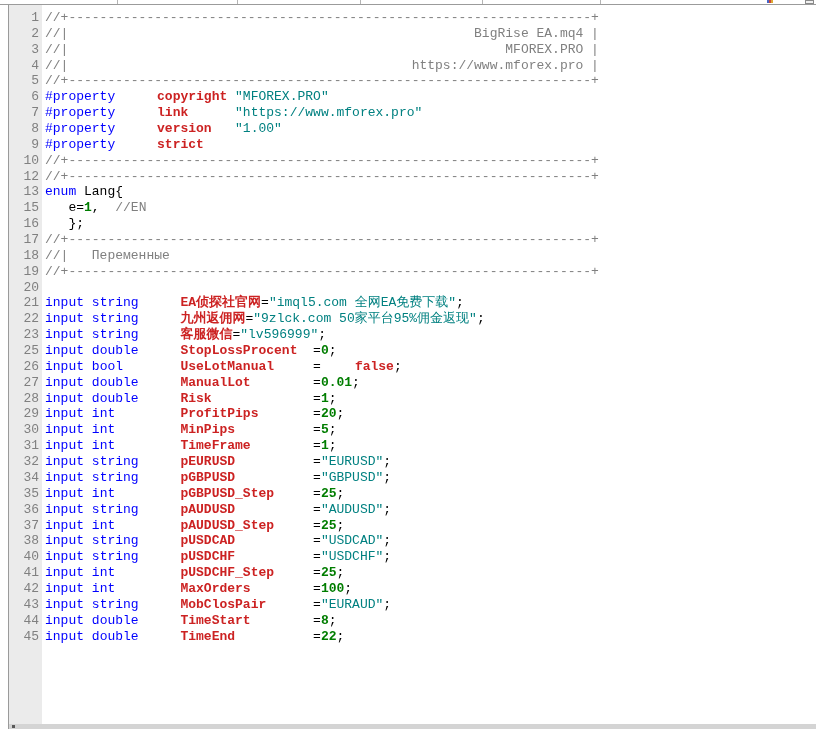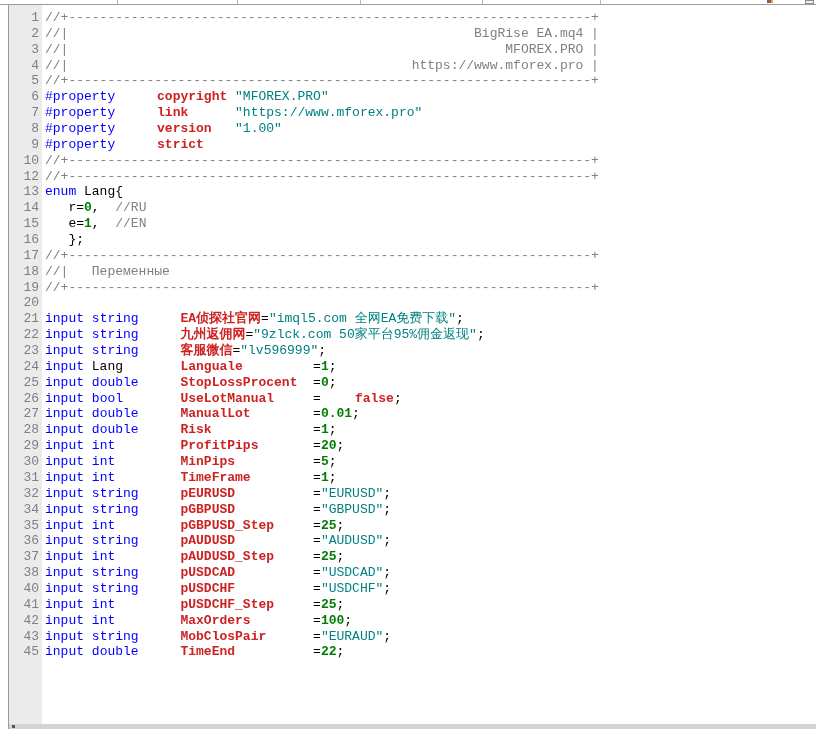--- a/index.html
+++ b/index.html
@@ -57,48 +57,47 @@
         <div class="row"><span class="ln">3</span><span class="code"><span class="com">//|                                                        MFOREX.PRO |</span></span></div>
         <div class="row"><span class="ln">4</span><span class="code"><span class="com">//|                                            https://www.mforex.pro |</span></span></div>
         <div class="row"><span class="ln">5</span><span class="code"><span class="com">//+-------------------------------------------------------------------+</span></span></div>
         <div class="row"><span class="ln">6</span><span class="code"><span class="kw">#property</span><span class="pl"> </span><span class="id">copyright</span><span class="pl"> </span><span class="str">"MFOREX.PRO"</span></span></div>
         <div class="row"><span class="ln">7</span><span class="code"><span class="kw">#property</span><span class="pl"> </span><span class="id">link</span><span class="pl">      </span><span class="str">"https://www.mforex.pro"</span></span></div>
         <div class="row"><span class="ln">8</span><span class="code"><span class="kw">#property</span><span class="pl"> </span><span class="id">version</span><span class="pl">   </span><span class="str">"1.00"</span></span></div>
         <div class="row"><span class="ln">9</span><span class="code"><span class="kw">#property</span><span class="pl"> </span><span class="id">strict</span></span></div>
         <div class="row"><span class="ln">10</span><span class="code"><span class="com">//+-------------------------------------------------------------------+</span></span></div>
         <div class="row"><span class="ln">12</span><span class="code"><span class="com">//+-------------------------------------------------------------------+</span></span></div>
         <div class="row"><span class="ln">13</span><span class="code"><span class="kw">enum</span><span class="pl"> Lang{</span></span></div>
-        <div class="row"><span class="ln">14</span><span class="code"><span class="pl">   r=</span><span class="num">0</span><span class="pl">,  </span><span class="com">//RU</span></span></div>
         <div class="row"><span class="ln">15</span><span class="code"><span class="pl">   e=</span><span class="num">1</span><span class="pl">,  </span><span class="com">//EN</span></span></div>
         <div class="row"><span class="ln">16</span><span class="code"><span class="pl">   };</span></span></div>
         <div class="row"><span class="ln">17</span><span class="code"><span class="com">//+-------------------------------------------------------------------+</span></span></div>
         <div class="row"><span class="ln">18</span><span class="code"><span class="com">//|   Переменные</span></span></div>
         <div class="row"><span class="ln">19</span><span class="code"><span class="com">//+-------------------------------------------------------------------+</span></span></div>
         <div class="row"><span class="ln">20</span><span class="code"></span></div>
         <div class="row"><span class="ln">21</span><span class="code"><span class="kw">input</span><span class="pl"> </span><span class="kw">string</span><span class="pl"> </span><span class="id">EA侦探社官网</span><span class="pl">=</span><span class="str">"imql5.com 全网EA免费下载"</span><span class="pl">;</span></span></div>
         <div class="row"><span class="ln">22</span><span class="code"><span class="kw">input</span><span class="pl"> </span><span class="kw">string</span><span class="pl"> </span><span class="id">九州返佣网</span><span class="pl">=</span><span class="str">"9zlck.com 50家平台95%佣金返现"</span><span class="pl">;</span></span></div>
         <div class="row"><span class="ln">23</span><span class="code"><span class="kw">input</span><span class="pl"> </span><span class="kw">string</span><span class="pl"> </span><span class="id">客服微信</span><span class="pl">=</span><span class="str">"lv596999"</span><span class="pl">;</span></span></div>
-        <div class="row"><span class="ln">24</span><span class="code"><span class="kw">input</span><span class="pl"> Lang   </span><span class="id">Languale</span><span class="pl">         =</span><span class="num">1</span><span class="pl">;</span></span></div>
         <div class="row"><span class="ln">25</span><span class="code"><span class="kw">input</span><span class="pl"> </span><span class="kw">double</span><span class="pl"> </span><span class="id">StopLossProcent</span><span class="pl">  =</span><span class="num">0</span><span class="pl">;</span></span></div>
         <div class="row"><span class="ln">26</span><span class="code"><span class="kw">input</span><span class="pl"> </span><span class="kw">bool</span><span class="pl">   </span><span class="id">UseLotManual</span><span class="pl">     =</span><span class="id">false</span><span class="pl">;</span></span></div>
         <div class="row"><span class="ln">27</span><span class="code"><span class="kw">input</span><span class="pl"> </span><span class="kw">double</span><span class="pl"> </span><span class="id">ManualLot</span><span class="pl">        =</span><span class="num">0.01</span><span class="pl">;</span></span></div>
         <div class="row"><span class="ln">28</span><span class="code"><span class="kw">input</span><span class="pl"> </span><span class="kw">double</span><span class="pl"> </span><span class="id">Risk</span><span class="pl">             =</span><span class="num">1</span><span class="pl">;</span></span></div>
         <div class="row"><span class="ln">29</span><span class="code"><span class="kw">input</span><span class="pl"> </span><span class="kw">int</span><span class="pl">    </span><span class="id">ProfitPips</span><span class="pl">       =</span><span class="num">20</span><span class="pl">;</span></span></div>
         <div class="row"><span class="ln">30</span><span class="code"><span class="kw">input</span><span class="pl"> </span><span class="kw">int</span><span class="pl">    </span><span class="id">MinPips</span><span class="pl">          =</span><span class="num">5</span><span class="pl">;</span></span></div>
         <div class="row"><span class="ln">31</span><span class="code"><span class="kw">input</span><span class="pl"> </span><span class="kw">int</span><span class="pl">    </span><span class="id">TimeFrame</span><span class="pl">        =</span><span class="num">1</span><span class="pl">;</span></span></div>
         <div class="row"><span class="ln">32</span><span class="code"><span class="kw">input</span><span class="pl"> </span><span class="kw">string</span><span class="pl"> </span><span class="id">pEURUSD</span><span class="pl">          =</span><span class="str">"EURUSD"</span><span class="pl">;</span></span></div>
         <div class="row"><span class="ln">34</span><span class="code"><span class="kw">input</span><span class="pl"> </span><span class="kw">string</span><span class="pl"> </span><span class="id">pGBPUSD</span><span class="pl">          =</span><span class="str">"GBPUSD"</span><span class="pl">;</span></span></div>
         <div class="row"><span class="ln">35</span><span class="code"><span class="kw">input</span><span class="pl"> </span><span class="kw">int</span><span class="pl">    </span><span class="id">pGBPUSD_Step</span><span class="pl">     =</span><span class="num">25</span><span class="pl">;</span></span></div>
         <div class="row"><span class="ln">36</span><span class="code"><span class="kw">input</span><span class="pl"> </span><span class="kw">string</span><span class="pl"> </span><span class="id">pAUDUSD</span><span class="pl">          =</span><span class="str">"AUDUSD"</span><span class="pl">;</span></span></div>
         <div class="row"><span class="ln">37</span><span class="code"><span class="kw">input</span><span class="pl"> </span><span class="kw">int</span><span class="pl">    </span><span class="id">pAUDUSD_Step</span><span class="pl">     =</span><span class="num">25</span><span class="pl">;</span></span></div>
         <div class="row"><span class="ln">38</span><span class="code"><span class="kw">input</span><span class="pl"> </span><span class="kw">string</span><span class="pl"> </span><span class="id">pUSDCAD</span><span class="pl">          =</span><span class="str">"USDCAD"</span><span class="pl">;</span></span></div>
         <div class="row"><span class="ln">40</span><span class="code"><span class="kw">input</span><span class="pl"> </span><span class="kw">string</span><span class="pl"> </span><span class="id">pUSDCHF</span><span class="pl">          =</span><span class="str">"USDCHF"</span><span class="pl">;</span></span></div>
         <div class="row"><span class="ln">41</span><span class="code"><span class="kw">input</span><span class="pl"> </span><span class="kw">int</span><span class="pl">    </span><span class="id">pUSDCHF_Step</span><span class="pl">     =</span><span class="num">25</span><span class="pl">;</span></span></div>
         <div class="row"><span class="ln">42</span><span class="code"><span class="kw">input</span><span class="pl"> </span><span class="kw">int</span><span class="pl">    </span><span class="id">MaxOrders</span><span class="pl">        =</span><span class="num">100</span><span class="pl">;</span></span></div>
         <div class="row"><span class="ln">43</span><span class="code"><span class="kw">input</span><span class="pl"> </span><span class="kw">string</span><span class="pl"> </span><span class="id">MobClosPair</span><span class="pl">      =</span><span class="str">"EURAUD"</span><span class="pl">;</span></span></div>
+        <div class="row"><span class="ln">44</span><span class="code"><span class="kw">input</span><span class="pl"> </span><span class="kw">double</span><span class="pl"> </span><span class="id">TimeStart</span><span class="pl">        =</span><span class="num">8</span><span class="pl">;</span></span></div>
         <div class="row"><span class="ln">45</span><span class="code"><span class="kw">input</span><span class="pl"> </span><span class="kw">double</span><span class="pl"> </span><span class="id">TimeEnd</span><span class="pl">          =</span><span class="num">22</span><span class="pl">;</span></span></div>
       </div>
     <div class="hscroll">
       <span class="arrow"></span>
     </div>
   </div>
 
 </div>
 
 </body></html>

